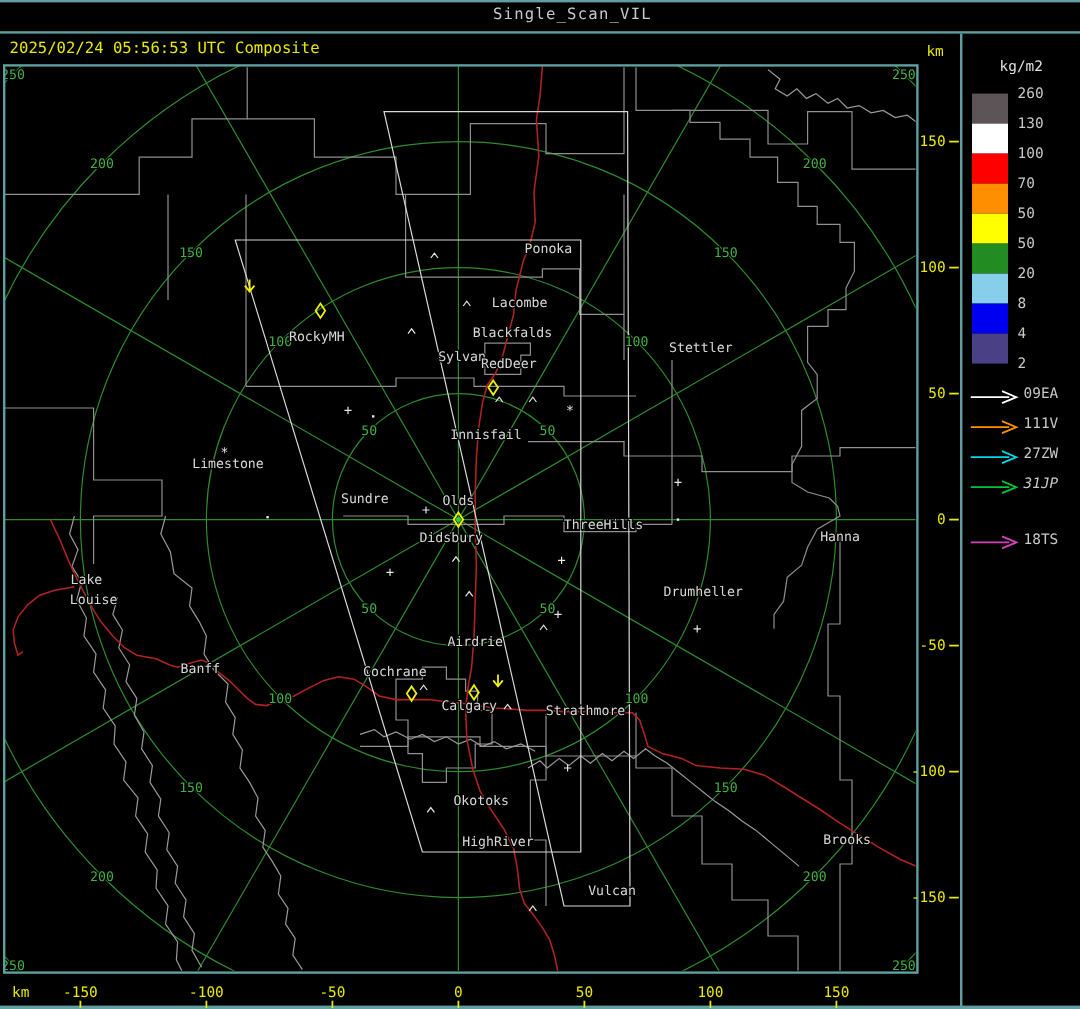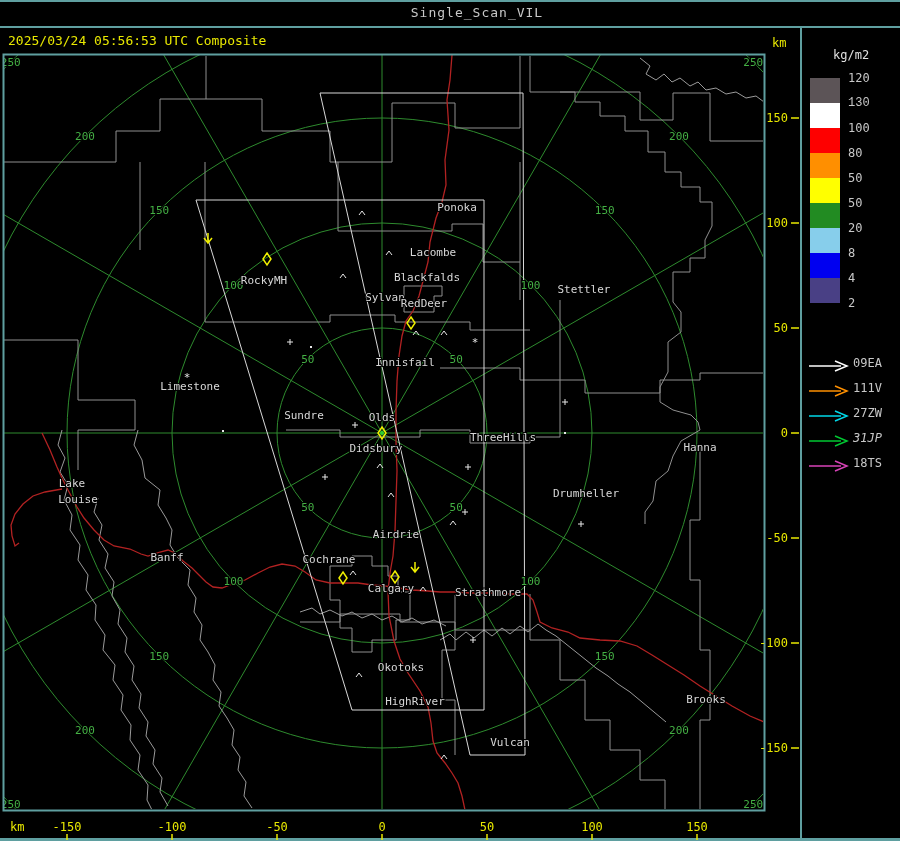--- a/index.html
+++ b/index.html
@@ -7,37 +7,37 @@
           font-family:"DejaVu Sans Mono","Liberation Mono",monospace;}
   .hline{position:absolute;left:0;width:900px;height:2px;background:#5f9fa0;}
   #title-bar{position:absolute;top:5px;left:0;width:900px;text-align:center;
              color:#c8c8c8;font-size:13px;letter-spacing:1px;margin-left:27px;}
   #timestamp{position:absolute;top:33px;left:8px;color:#e8e800;font-size:13px;}
   #map-svg{position:absolute;top:0;left:0;}
   #legend-panel{position:absolute;top:28px;left:803px;width:97px;height:813px;}
   #legend-unit{position:absolute;top:20px;left:30px;color:#e0e0e0;font-size:12px;}
   .lg-block{position:absolute;left:7px;width:30px;height:25px;}
   .lg-label{position:absolute;left:45px;color:#c8c8c8;font-size:12px;}
-  .radar-row{position:absolute;left:4px;height:14px;margin-top:35px;}
+  .radar-row{position:absolute;left:4px;height:14px;}
   .radar-row span{position:absolute;left:46px;top:-1px;color:#c8c8c8;font-size:12px;}
   text{font-family:"DejaVu Sans Mono","Liberation Mono",monospace;}
   .city{font-size:11px;fill:#d8d8d8;paint-order:stroke;stroke:#000;stroke-width:2px;}
   .ringlbl{font-size:11px;fill:#44b044;paint-order:stroke;stroke:#000;stroke-width:2px;}
   .axislbl{font-size:12px;fill:#e8e800;}
   .mk{font-size:11px;fill:#e8e8e8;}
 </style>
 </head>
 <body>
 
 <div class="screen">
 
   <div class="hline" style="top:0"></div>
   <div id="title-bar">Single_Scan_VIL</div>
   <div class="hline" style="top:26px"></div>
-  <div id="timestamp">2025/03/24 05:56:53 UTC Composite</div>
+  <div id="timestamp">2025/02/24 05:56:53 UTC Composite</div>
 
   <svg id="map-svg" width="900" height="841">
       <defs>
         <clipPath id="mapclip">
           <rect x="4" y="55" width="759" height="754"></rect>
         </clipPath>
       </defs>
       <g clip-path="url(#mapclip)">
         <g>
           <line x1="382" y1="433" x2="942" y2="433" stroke="#2e8b2e" stroke-width="1"></line>
@@ -226,24 +226,24 @@
     <div id="legend-scale">
         <div class="lg-block" style="top: 50px; background: rgb(92, 84, 87);"></div>
         <div class="lg-block" style="top: 75px; background: rgb(255, 255, 255);"></div>
         <div class="lg-block" style="top: 100px; background: rgb(254, 0, 0);"></div>
         <div class="lg-block" style="top: 125px; background: rgb(255, 143, 0);"></div>
         <div class="lg-block" style="top: 150px; background: rgb(255, 255, 0);"></div>
         <div class="lg-block" style="top: 175px; background: rgb(34, 139, 34);"></div>
         <div class="lg-block" style="top: 200px; background: rgb(135, 206, 235);"></div>
         <div class="lg-block" style="top: 225px; background: rgb(0, 0, 240);"></div>
         <div class="lg-block" style="top: 250px; background: rgb(73, 64, 133);"></div>
-        <div class="lg-label" style="top: 43px;">120</div>
-        <div class="lg-label" style="top: 68px; font-family: Liberation Mono, monospace;">130</div>
+        <div class="lg-label" style="top: 43px;">260</div>
+        <div class="lg-label" style="top: 68px;">130</div>
         <div class="lg-label" style="top: 93px;">100</div>
-        <div class="lg-label" style="top: 118px;">80</div>
+        <div class="lg-label" style="top: 118px;">70</div>
         <div class="lg-label" style="top: 143px;">50</div>
         <div class="lg-label" style="top: 168px;">50</div>
         <div class="lg-label" style="top: 193px; text-align: right;">20</div>
         <div class="lg-label" style="top: 218px;">8</div>
         <div class="lg-label" style="top: 243px;">4</div>
         <div class="lg-label" style="top: 268px;">2</div>
       </div>
     <div id="radar-legend">
         <div class="radar-row" style="top: 294px;"><svg width="44" height="12">
             <line x1="2" y1="6" x2="34" y2="6" stroke="#ffffff" stroke-width="1.5"></line>
@@ -254,20 +254,20 @@
             <path d="M28,1 L40,6 L28,11" fill="none" stroke="#ff9000" stroke-width="1.5"></path>
           </svg><span>111V</span></div>
         <div class="radar-row" style="top: 344px;"><svg width="44" height="12">
             <line x1="2" y1="6" x2="34" y2="6" stroke="#00d8e8" stroke-width="1.5"></line>
             <path d="M28,1 L40,6 L28,11" fill="none" stroke="#00d8e8" stroke-width="1.5"></path>
           </svg><span>27ZW</span></div>
         <div class="radar-row" style="top: 369px; font-style: italic;"><svg width="44" height="12">
             <line x1="2" y1="6" x2="34" y2="6" stroke="#00c832" stroke-width="1.5"></line>
             <path d="M28,1 L40,6 L28,11" fill="none" stroke="#00c832" stroke-width="1.5"></path>
           </svg><span>31JP</span></div>
-        <div class="radar-row" style="top: 394px;"><svg width="44" height="12">
+        <div class="radar-row" style="top: 415px;"><svg width="44" height="12">
             <line x1="2" y1="6" x2="34" y2="6" stroke="#d843b8" stroke-width="1.5"></line>
             <path d="M28,1 L40,6 L28,11" fill="none" stroke="#d843b8" stroke-width="1.5"></path>
           </svg><span>18TS</span></div>
       </div>
   </div>
 
 </div>
 
 </body></html>

